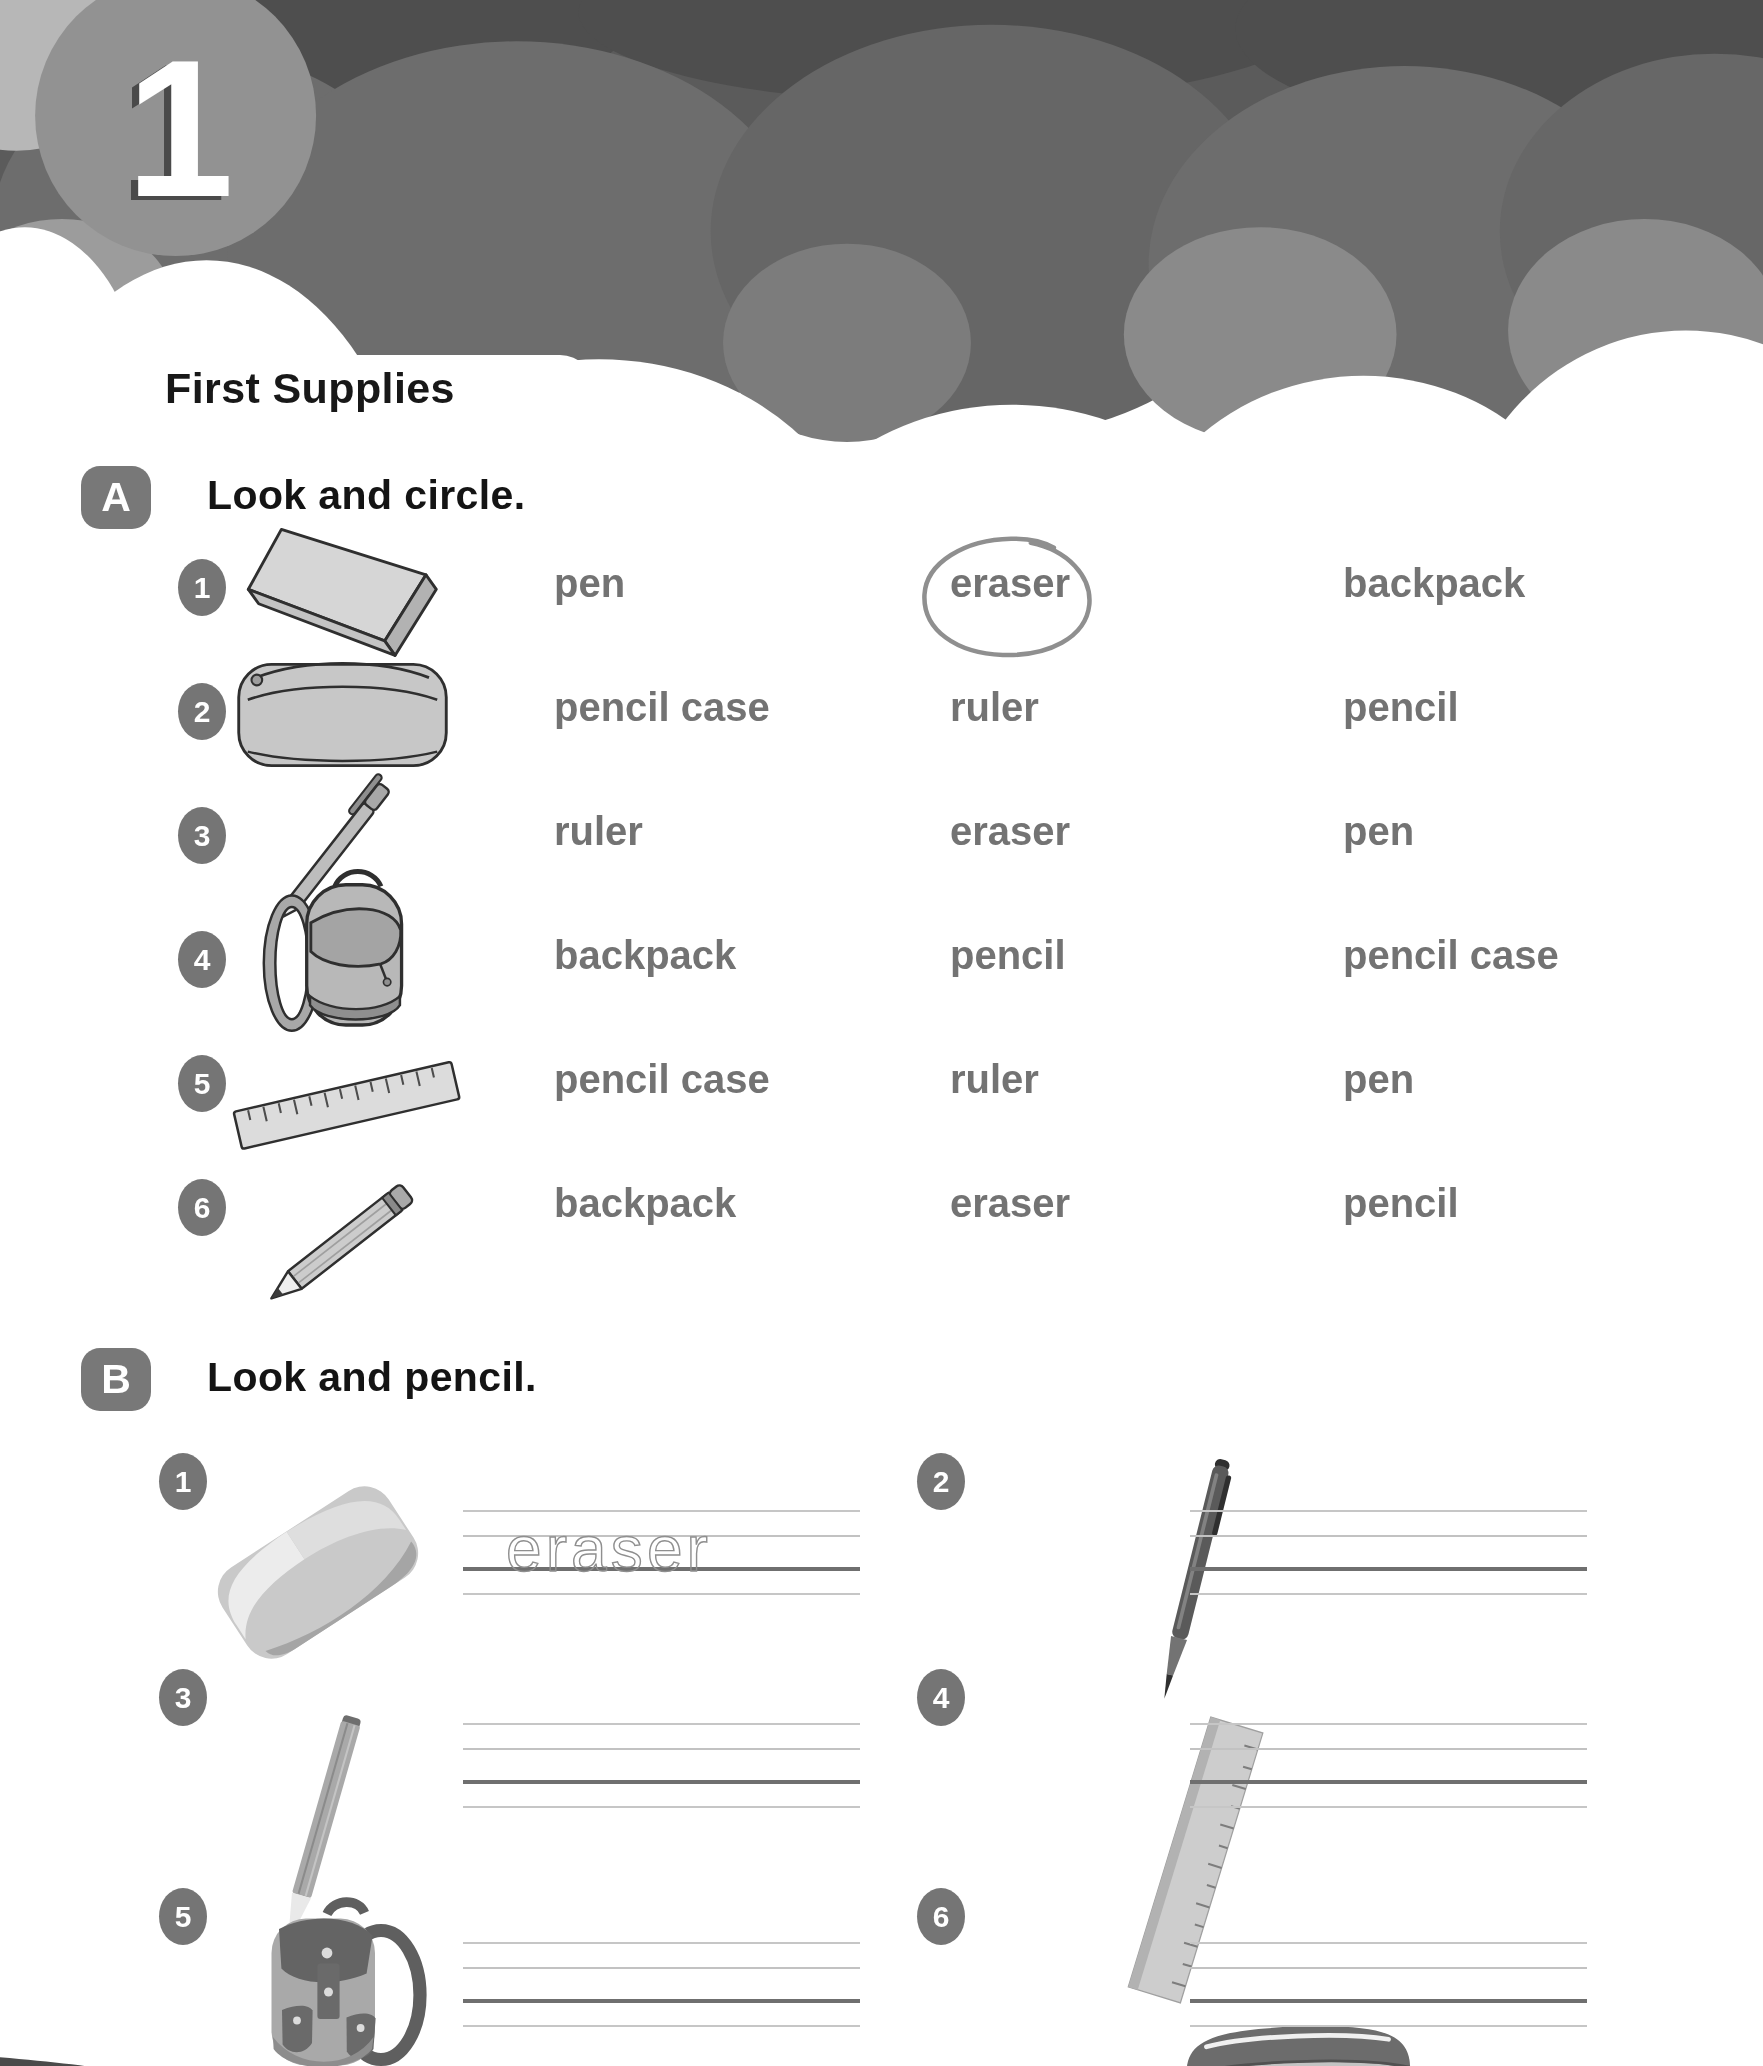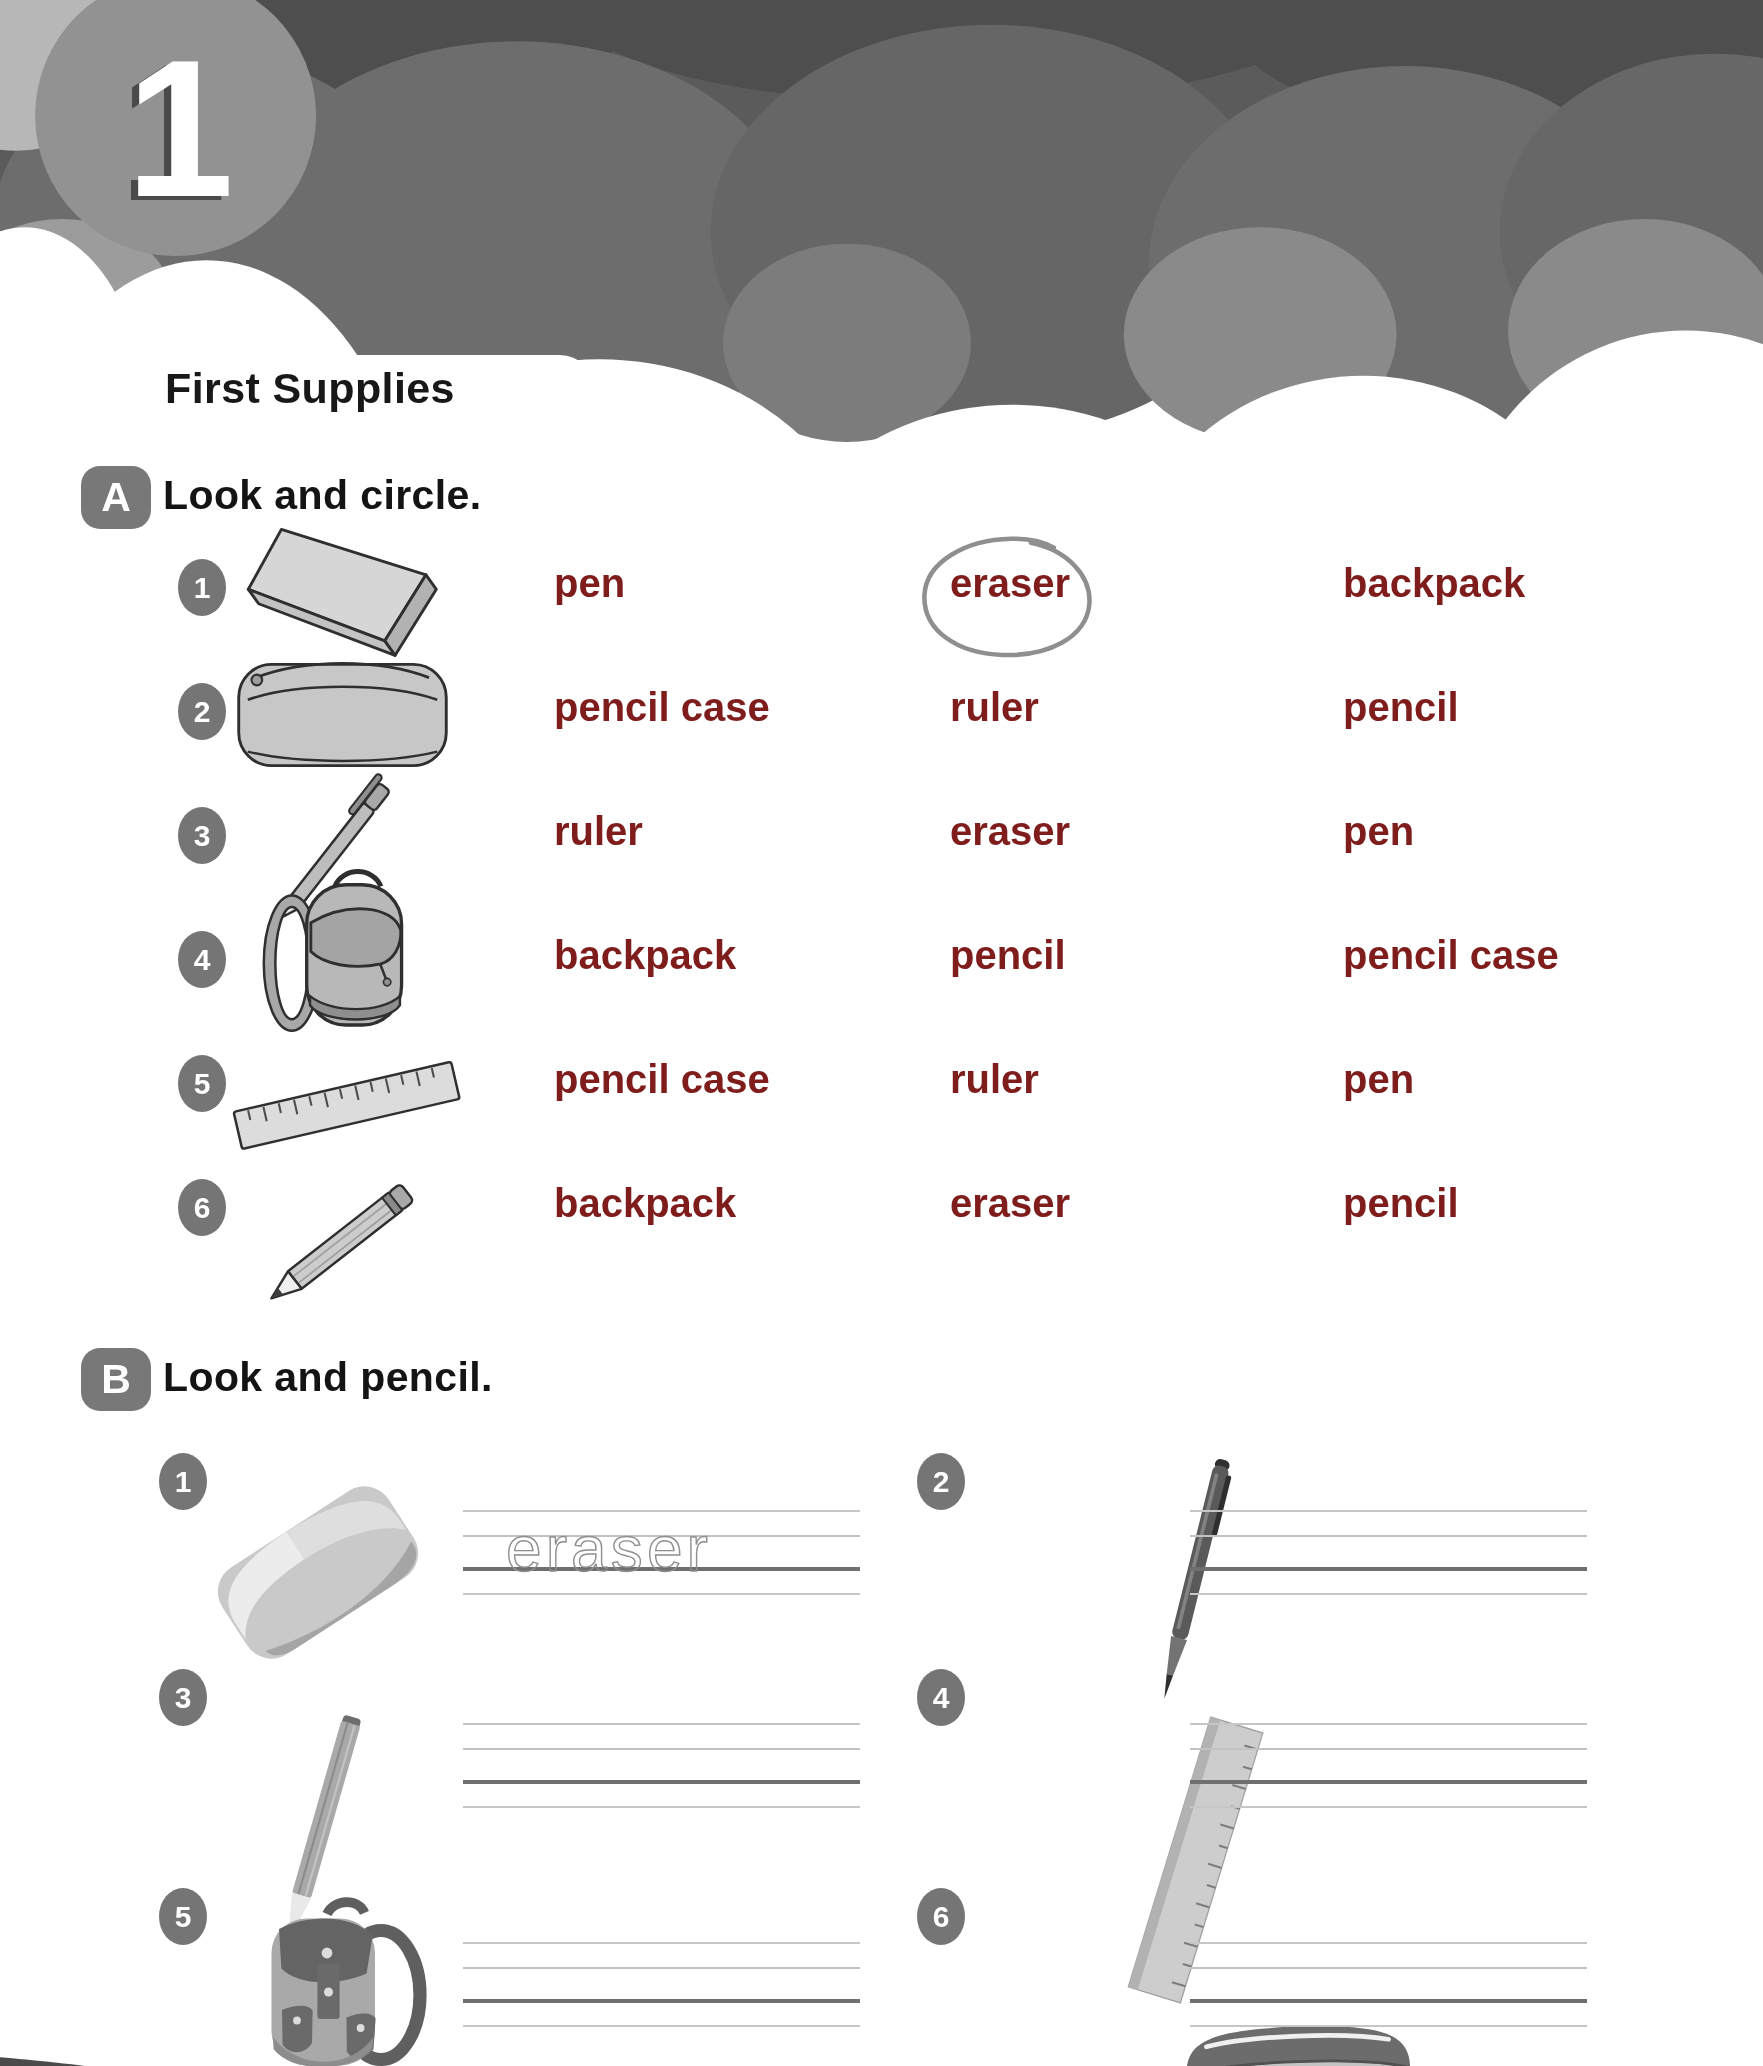--- a/index.html
+++ b/index.html
@@ -36,30 +36,30 @@
     color:#181818;letter-spacing:0.4px;white-space:nowrap;
   }
   
   .sec-badge{
     position:absolute;width:70px;height:63px;background:#787878;border-radius:19px;
     display:flex;align-items:center;justify-content:center;
     color:#ffffff;font-size:41px;font-weight:bold;
   }
   .sec-head{
     position:absolute;font-size:41px;font-weight:bold;color:#141414;
-    letter-spacing:0.4px;white-space:nowrap;
+    letter-spacing:0.4px;white-space:nowrap;margin-left:44px;
   }
   
   .nbadge{
     position:absolute;width:48px;height:57px;background:#757575;border-radius:50%;
     display:flex;align-items:center;justify-content:center;
     color:#ffffff;font-size:30px;font-weight:bold;
   }
   .opt{
-    position:absolute;font-size:40px;font-weight:bold;color:#7f1d1d;
+    position:absolute;font-size:40px;font-weight:bold;color:#737373;
     white-space:nowrap;line-height:1.1;
   }
   .img{position:absolute;}
   .img svg{width:100%;height:100%;display:block;}
   .circle-anno{position:absolute;pointer-events:none;}
   
   .wl{position:absolute;width:397px;height:88px;}
   .wl i{position:absolute;left:0;right:0;display:block;}
   .wl .l1{top:0;height:2.1px;background:#c6c6c6;}
   .wl .l2{top:25px;height:2.1px;background:#c2c2c2;}

